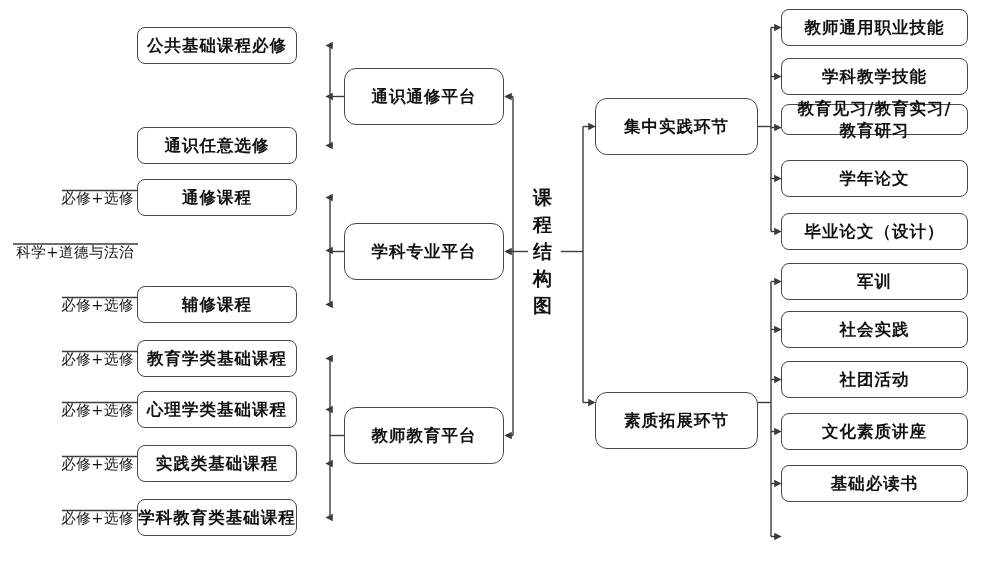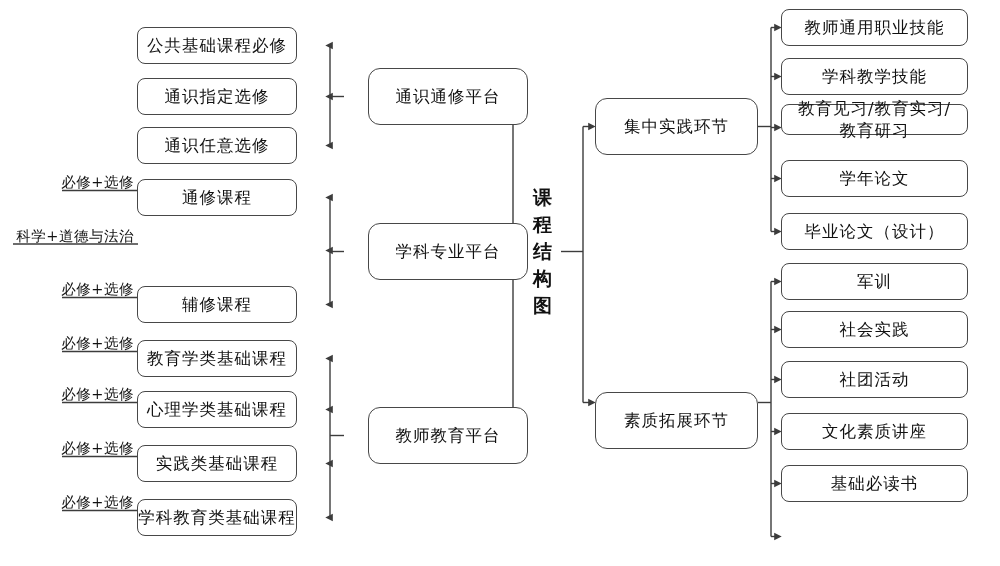--- a/index.html
+++ b/index.html
@@ -18,32 +18,34 @@
     border:1.4px solid #474747;
     border-radius:8px;
     display:flex;align-items:center;justify-content:center;
     text-align:center;
     font-size:16.5px;
     letter-spacing:1px;
     line-height:1.3;
     white-space:pre-line;
     box-sizing:border-box;
     z-index:2;
+    font-weight:bold;
   }
   .hubbox{border-radius:12px;}
   .leafL{left:137px;width:160px;height:37px;}
   .leafR{left:781px;width:187px;height:37px;}
-  .platform{left:344px;width:160px;height:57px;margin-left:24px;}
+  .platform{left:344px;width:160px;height:57px;}
   .hub{left:595px;width:163px;height:57px;}
   .note{
     position:absolute;left:0;width:134px;
     text-align:right;
     font-size:14.5px;
     letter-spacing:0.5px;
     z-index:2;
+    margin-top:16px;
   }
   .title{
     position:absolute;left:533px;top:184px;
     width:26px;
     font-size:19px;font-weight:bold;
     line-height:27px;letter-spacing:0;
     word-break:break-all;
     z-index:2;
   }
 </style>
@@ -128,21 +130,20 @@
       <polygon points="781.7,379.5 774.2,375.7 774.2,383.3"></polygon>
       <polygon points="781.7,431.5 774.2,427.7 774.2,435.3"></polygon>
       <polygon points="781.7,483.5 774.2,479.7 774.2,487.3"></polygon>
       <polygon points="781.7,536.5 774.2,532.7 774.2,540.3"></polygon>
     </g>
   </svg>
 
   <div class="title">课程结构图</div>
 
   <div class="box leafL" style="top:27px">公共基础课程必修</div>
-  <div class="box leafL" style="top:78px">通识指定选修</div>
   <div class="box leafL" style="top:127px">通识任意选修</div>
   <div class="box leafL" style="top:179px">通修课程</div>
   <div class="box leafL" style="top:286px">辅修课程</div>
   <div class="box leafL" style="top:340px">教育学类基础课程</div>
   <div class="box leafL" style="top:391px">心理学类基础课程</div>
   <div class="box leafL" style="top:445px">实践类基础课程</div>
   <div class="box leafL" style="top:499px">学科教育类基础课程</div>
 
   <div class="note" style="top:173px">必修+选修</div>
   <div class="note" style="top:226.5px">科学+道德与法治</div>

